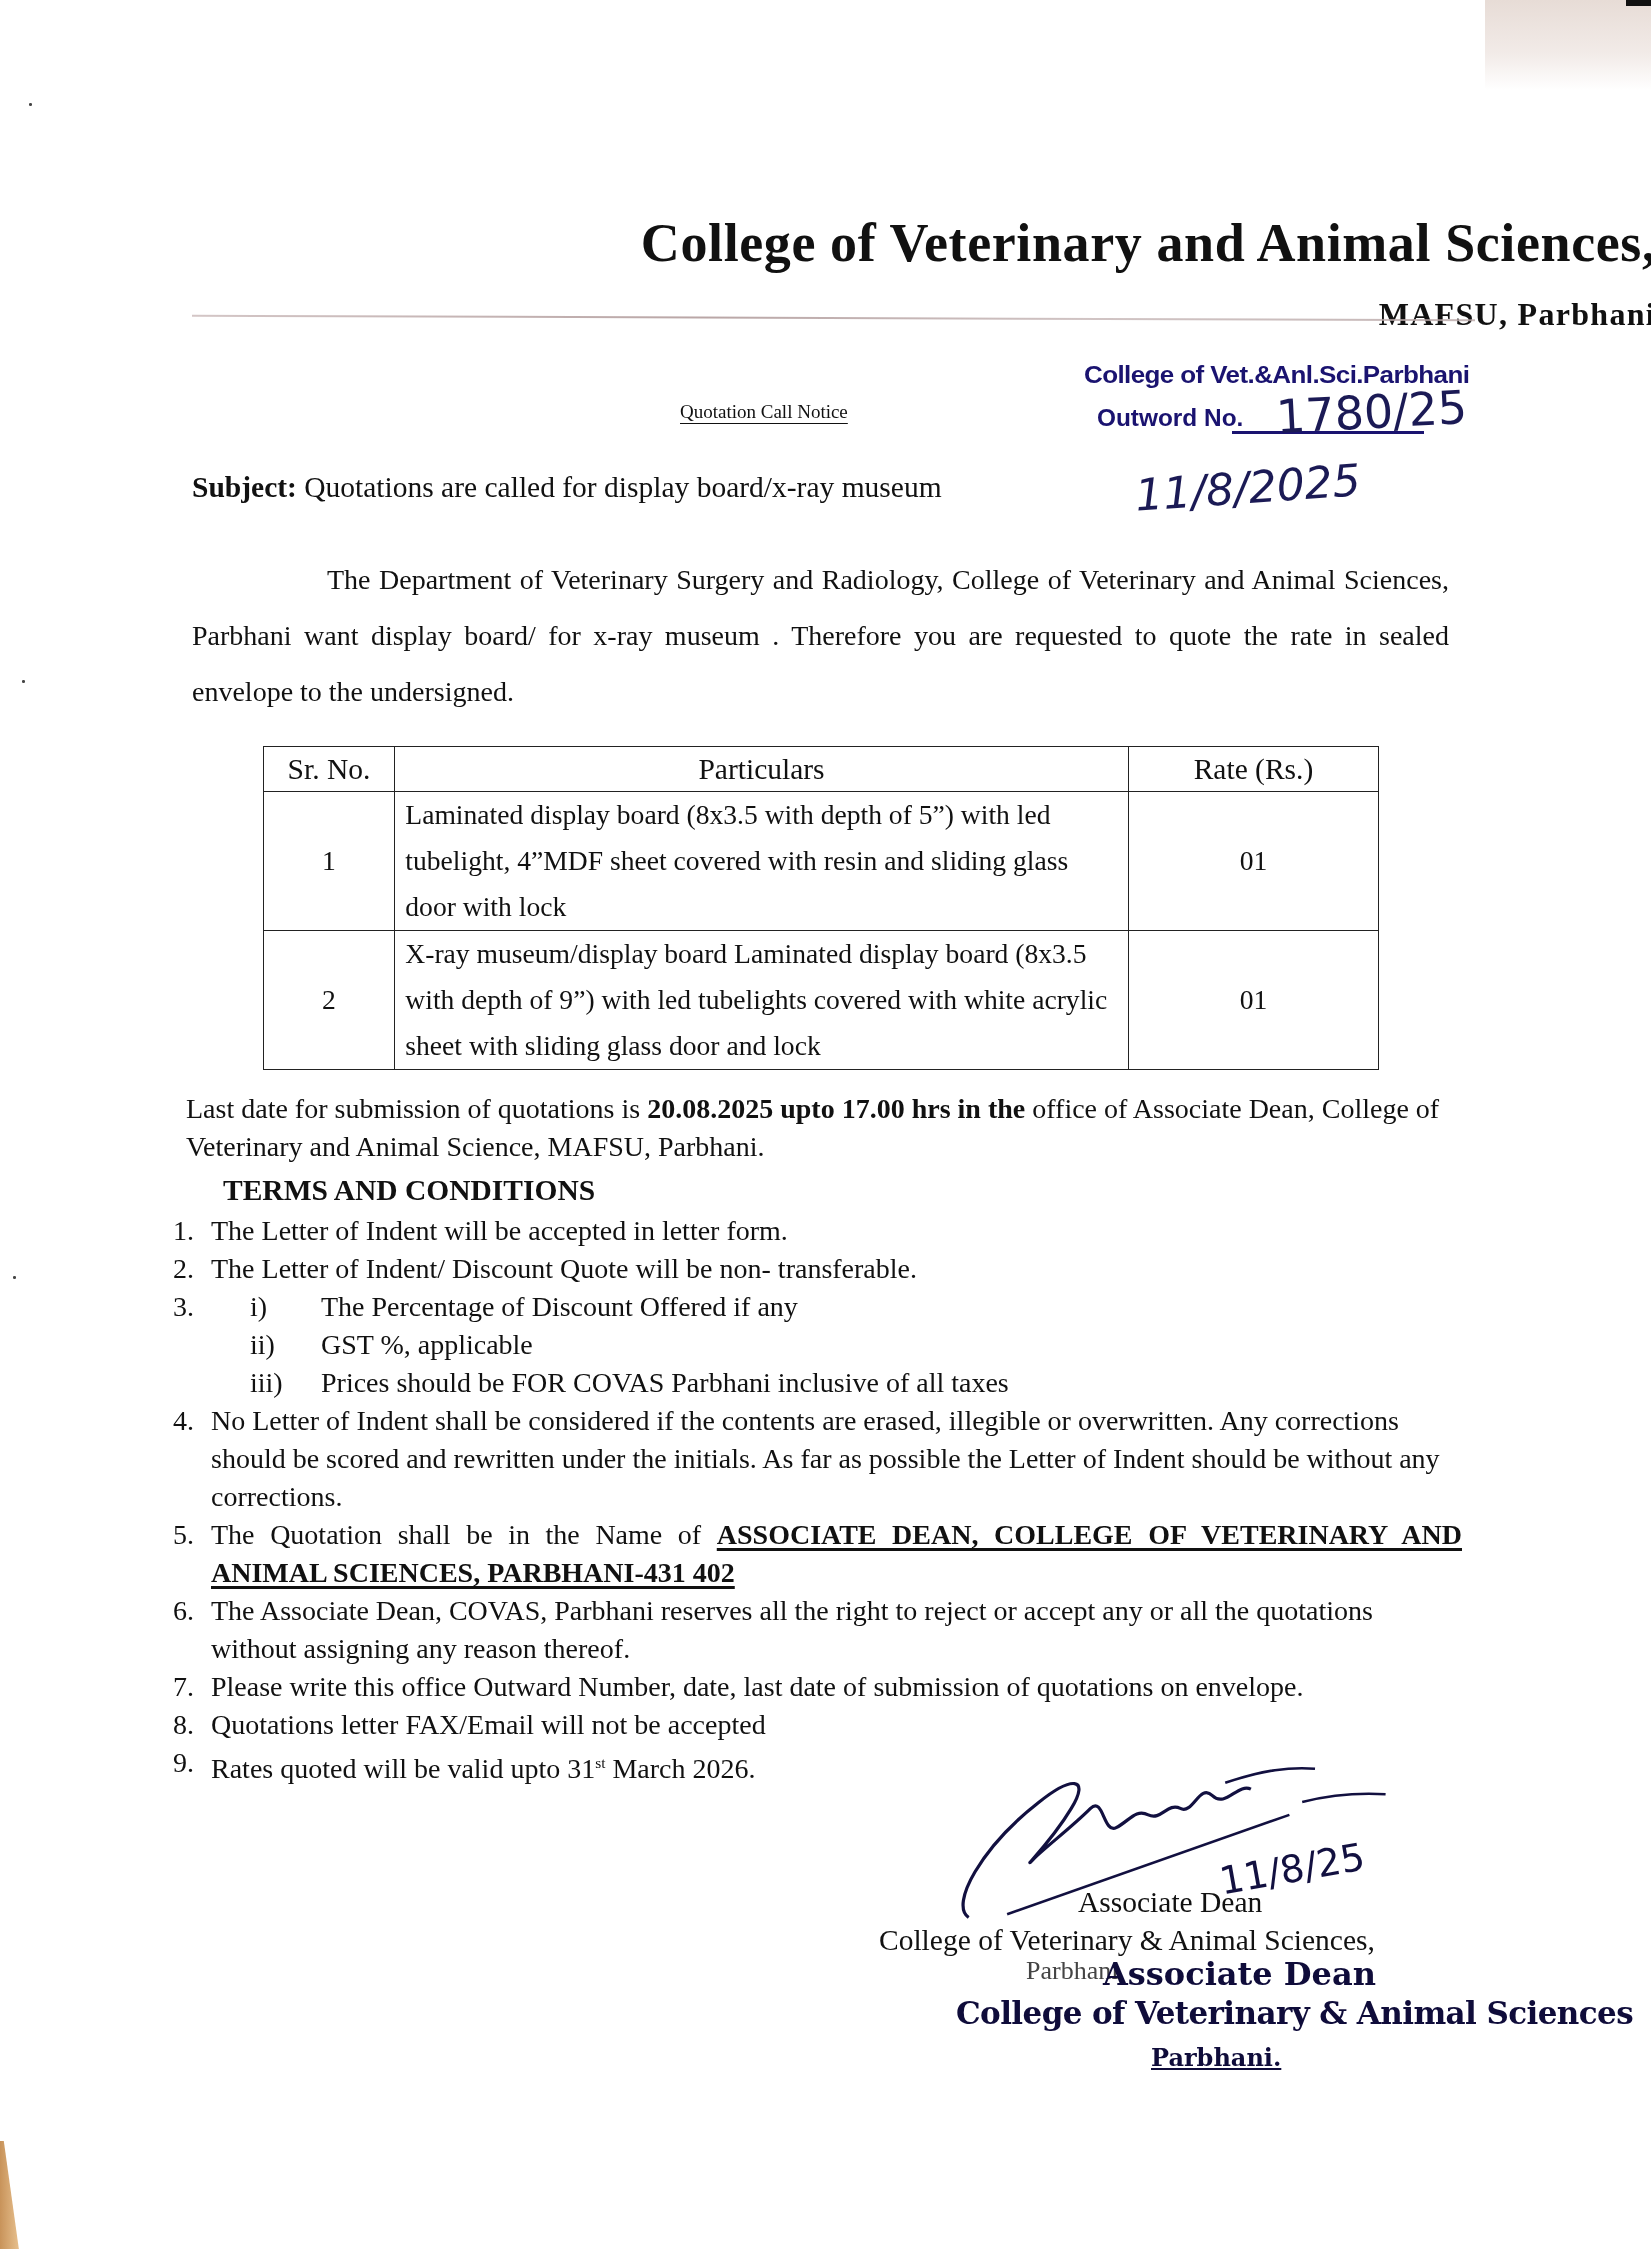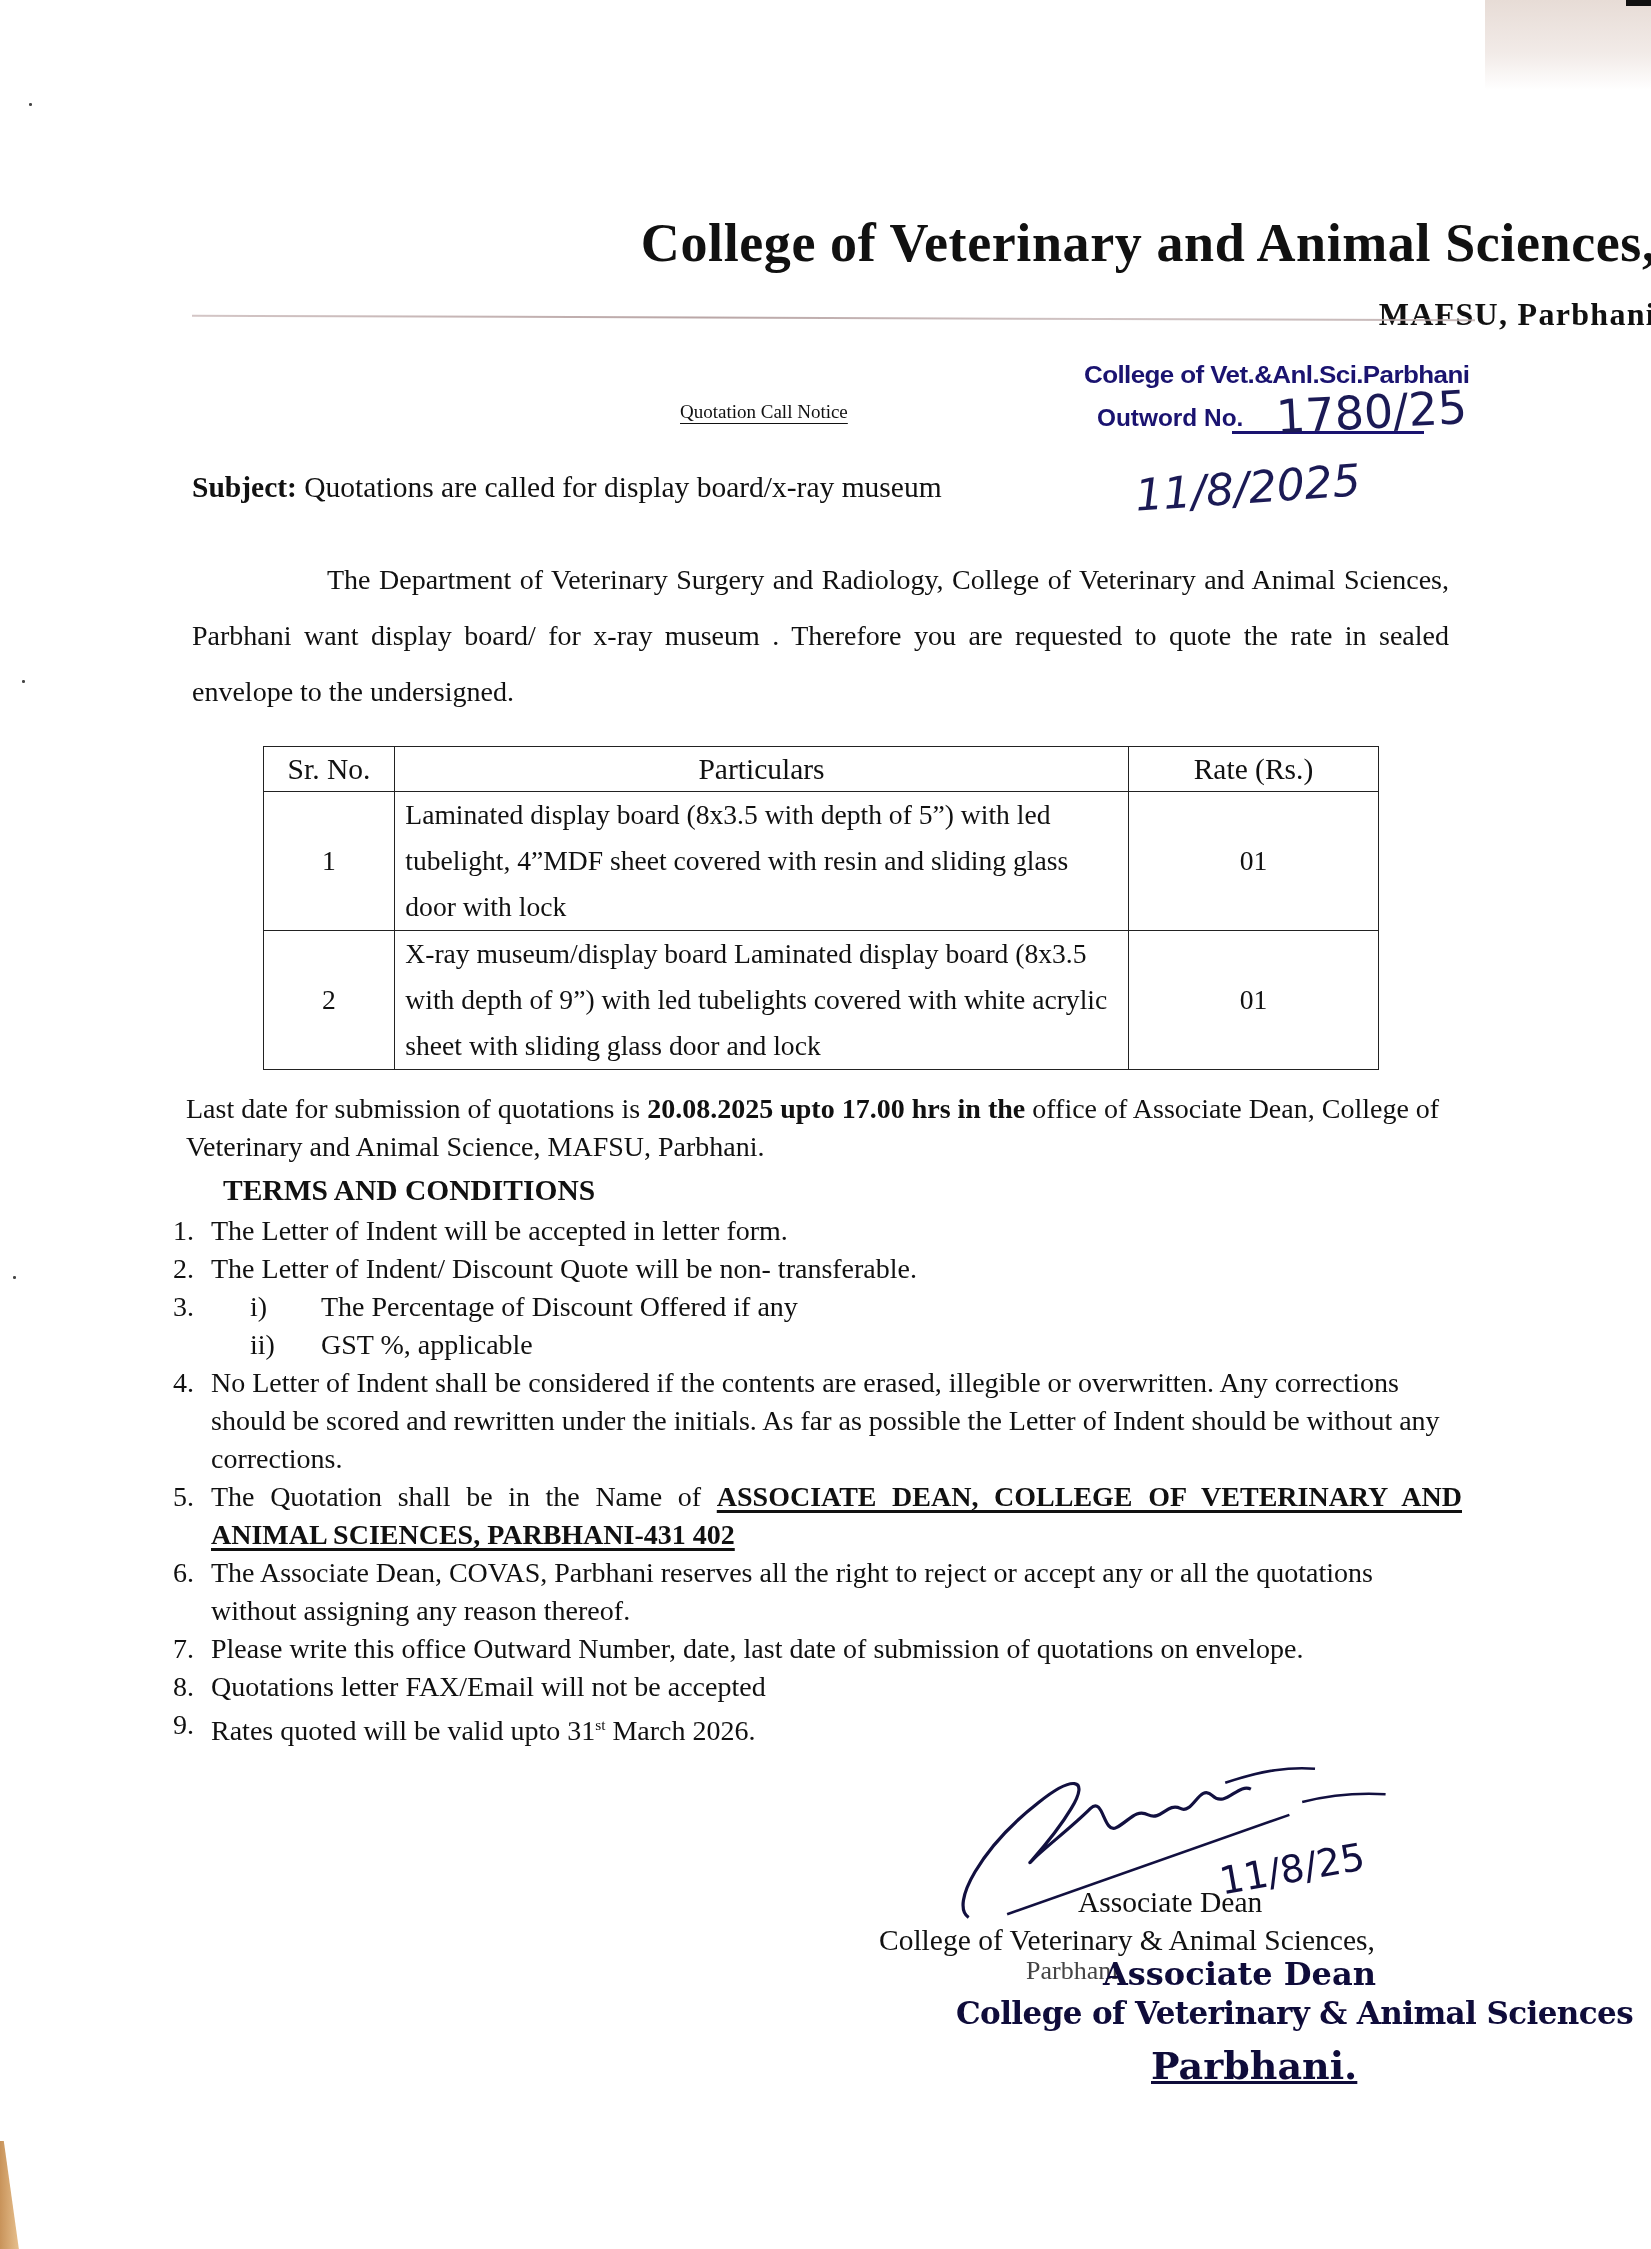--- a/index.html
+++ b/index.html
@@ -72,21 +72,21 @@
   .sig { position: absolute; left: 943px; top: 1757px; width: 449px; height: 167px; }
   .sig-date { position: absolute; left: 1219px; top: 1847px; font-size: 38px; color: #121040; font-family: "DejaVu Sans", sans-serif; transform: rotate(-10deg); white-space: nowrap; }
 
   .signer { position: absolute; text-align: center; white-space: nowrap; }
   .s1 { left: 1078px; top: 1886px; font-size: 29.5px; }
   .s2 { left: 879px; top: 1924px; font-size: 29.5px; }
   .s3 { left: 1026px; top: 1956px; font-size: 26px; color: #444; }
   .seal { position: absolute; color: #0f0c3a; font-weight: bold; white-space: nowrap; text-align: center; font-family: "DejaVu Serif", serif; }
   .seal1 { left: 1103px; top: 1955px; font-size: 32px; }
   .seal2 { left: 956px; top: 1995px; font-size: 31px; letter-spacing: -0.6px; }
-  .seal3 { left: 1151px; top: 2043px; font-size: 38px; text-decoration: underline; }
+  .seal3 { left: 1151px; top: 2043px; font-size: 24px; text-decoration: underline; }
 </style>
 </head>
 <body>
 
 <div class="corner-tr"></div>
 <div class="corner-tr-dark"></div>
 <div class="edge-bl"></div>
 <div class="dot" style="left:29px;top:103px"></div>
 <div class="dot" style="left:22.4px;top:680px"></div>
 <div class="dot" style="left:13px;top:1276px"></div>
@@ -144,20 +144,24 @@
   <div class="term"><span class="num">2.</span><span>The Letter of Indent/ Discount Quote will be non- transferable.</span></div>
   <div class="term"><span class="num">3.</span></div>
   <div class="sub">
       <span class="snum">i)</span>
       <span class="stext">The Percentage of Discount Offered if any</span>
     </div>
   <div class="sub">
       <span class="snum">ii)</span>
       <span class="stext">GST %, applicable</span>
     </div>
+  <div class="sub">
+      <span class="snum">iii)</span>
+      <span class="stext">Prices should be FOR COVAS Parbhani inclusive of all taxes</span>
+    </div>
   <div class="term"><span class="num">4.</span><span>No Letter of Indent shall be considered if the contents are erased, illegible or overwritten. Any corrections should be scored and rewritten under the initials. As far as possible the Letter of Indent should be without any corrections.</span></div>
   <div class="term t5"><span class="num">5.</span><span>The Quotation shall be in the Name of </span><span class="u">ASSOCIATE DEAN, COLLEGE OF VETERINARY AND ANIMAL SCIENCES, PARBHANI-431 402</span></div>
   <div class="term"><span class="num">6.</span><span>The Associate Dean, COVAS, Parbhani reserves all the right to reject or accept any or all the quotations without assigning any reason thereof.</span></div>
   <div class="term"><span class="num">7.</span><span>Please write this office Outward Number, date, last date of submission of quotations on envelope.</span></div>
   <div class="term"><span class="num">8.</span><span>Quotations letter FAX/Email will not be accepted</span></div>
   <div class="term"><span class="num">9.</span><span>Rates quoted will be valid upto 31</span><sup style="font-size:15.4px">st</sup><span> March 2026.</span></div>
 </div>
 
 <svg class="sig" viewBox="0 0 700 260">
   <path d="M40 250 C 10 230, 60 140, 150 70 C 200 30, 230 30, 200 80 C 170 130, 120 180, 140 160 C 160 140, 200 110, 230 80 C 250 60, 250 120, 270 110 C 290 100, 300 80, 320 90 C 340 100, 350 70, 370 80 C 390 90, 400 40, 420 60 C 440 80, 460 40, 480 50" fill="none" stroke="#121040" stroke-width="5"></path>

